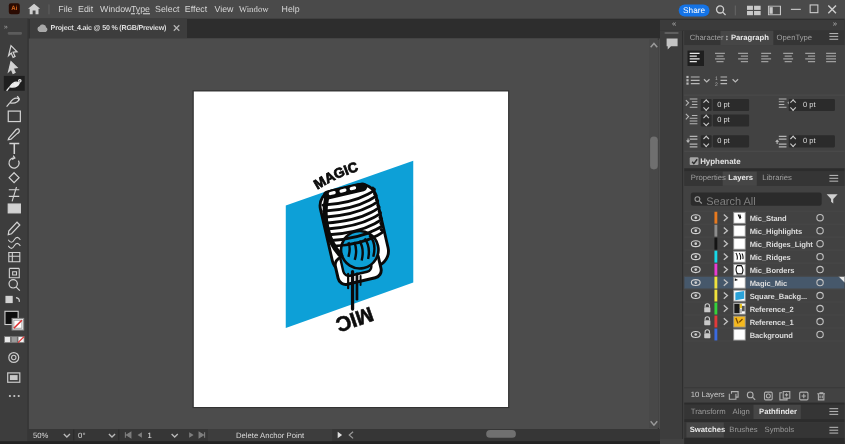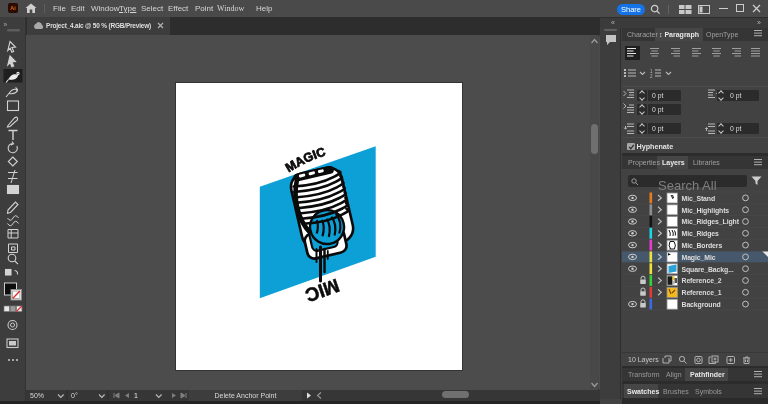--- a/index.html
+++ b/index.html
@@ -29,21 +29,21 @@
   <svg class="abs" style="left:25px;top:3px;" width="12" height="11" viewBox="0 0 12 11">
       <path d="M6 0.5 L11.5 5 L10 5 L10 10 L7.3 10 L7.3 6.5 L4.7 6.5 L4.7 10 L2 10 L2 5 L0.5 5 Z" fill="#cfcfcf"></path>
     </svg>
   <div class="abs" style="left:44px;top:4px;width:1px;height:9px;background:#5e5e5e;"></div>
   <div class="abs txt" style="left:53px;top:4px;">File</div>
   <div class="abs txt" style="left:71px;top:4px;">Edit</div>
   <div class="abs txt" style="left:91px;top:4px;">Window</div>
   <div class="abs txt" style="left:119px;top:4px;text-decoration:underline;">Type</div>
   <div class="abs txt" style="left:141px;top:4px;">Select</div>
   <div class="abs txt" style="left:168px;top:4px;">Effect</div>
-  <div class="abs txt" style="left:195px;top:4px;">Point</div>
+  <div class="abs txt" style="left:195px;top:4px;">View</div>
   <div class="abs txt" style="left:217px;top:4px;font-family:Liberation Serif, serif;">Window</div>
   <div class="abs txt" style="left:256px;top:4px;">Help</div>
 
   <div class="abs" style="left:617px;top:4px;width:28px;height:11px;background:#1473e6;border-radius:6px;color:#fff;font-size:7.5px;text-align:center;line-height:11px;">Share</div>
   <svg class="abs" style="left:650px;top:4px;" width="11" height="11" viewBox="0 0 11 11">
       <circle cx="4.6" cy="4.6" r="3.2" fill="none" stroke="#cfcfcf" stroke-width="1.2"></circle>
       <line x1="7" y1="7" x2="9.6" y2="9.6" stroke="#cfcfcf" stroke-width="1.2"></line>
     </svg>
   <div class="abs" style="left:668px;top:5px;width:1px;height:9px;background:#636363;"></div>
   <svg class="abs" style="left:679px;top:5px;" width="13" height="9" viewBox="0 0 13 9">
@@ -298,21 +298,21 @@
   <div class="abs" style="left:662px;top:159px;color:#e8e8e8;font-size:7px;font-weight:bold;">Layers</div>
   <div class="abs" style="left:693px;top:159px;color:#a0a0a0;font-size:7px;">Libraries</div>
   <div class="abs" style="left:754px;top:159px;width:7.5px;height:1px;background:#b0b0b0;box-shadow:0 2.6px 0 #b0b0b0, 0 5.2px 0 #b0b0b0;"></div>
   <div class="abs" style="left:622px;top:169px;width:146px;height:197px;background:#424242;"></div>
 
   <div class="abs" style="left:628px;top:175px;width:119px;height:12px;background:#2b2b2b;border-radius:2px;"></div>
   <svg class="abs" style="left:631px;top:177.5px;" width="8" height="8" viewBox="0 0 8 8">
       <circle cx="3" cy="3" r="2.2" fill="none" stroke="#9a9a9a" stroke-width="1"></circle>
       <line x1="4.8" y1="4.8" x2="7" y2="7" stroke="#9a9a9a" stroke-width="1"></line>
     </svg>
-  <div class="abs" style="left:658px;top:178px;color:#7e7e7e;font-size:13px;">Search All</div>
+  <div class="abs" style="left:642px;top:178px;color:#7e7e7e;font-size:10px;">Search All</div>
   <svg class="abs" style="left:751px;top:176px;" width="11" height="10" viewBox="0 0 11 10">
       <path d="M0.5 0.5 h10 l-4 4.5 v4 l-2 -1.5 v-2.5 Z" fill="#cfcfcf"></path>
     </svg>
   <svg class="abs" style="left:622px;top:169px;" width="146" height="197" viewBox="0 0 146 197" font-family="Liberation Sans, sans-serif">
     <rect x="0" y="82" width="146" height="11.8" fill="#46586b"></rect>
     <path d="M146 82 l0 6 l-6 -6 Z" fill="#e8e8e8"></path>
     <g stroke="#474747" stroke-width="1">
       <line x1="0" y1="23" x2="146" y2="23"></line>
         <line x1="0" y1="34.8" x2="146" y2="34.8"></line>
         <line x1="0" y1="46.6" x2="146" y2="46.6"></line>

